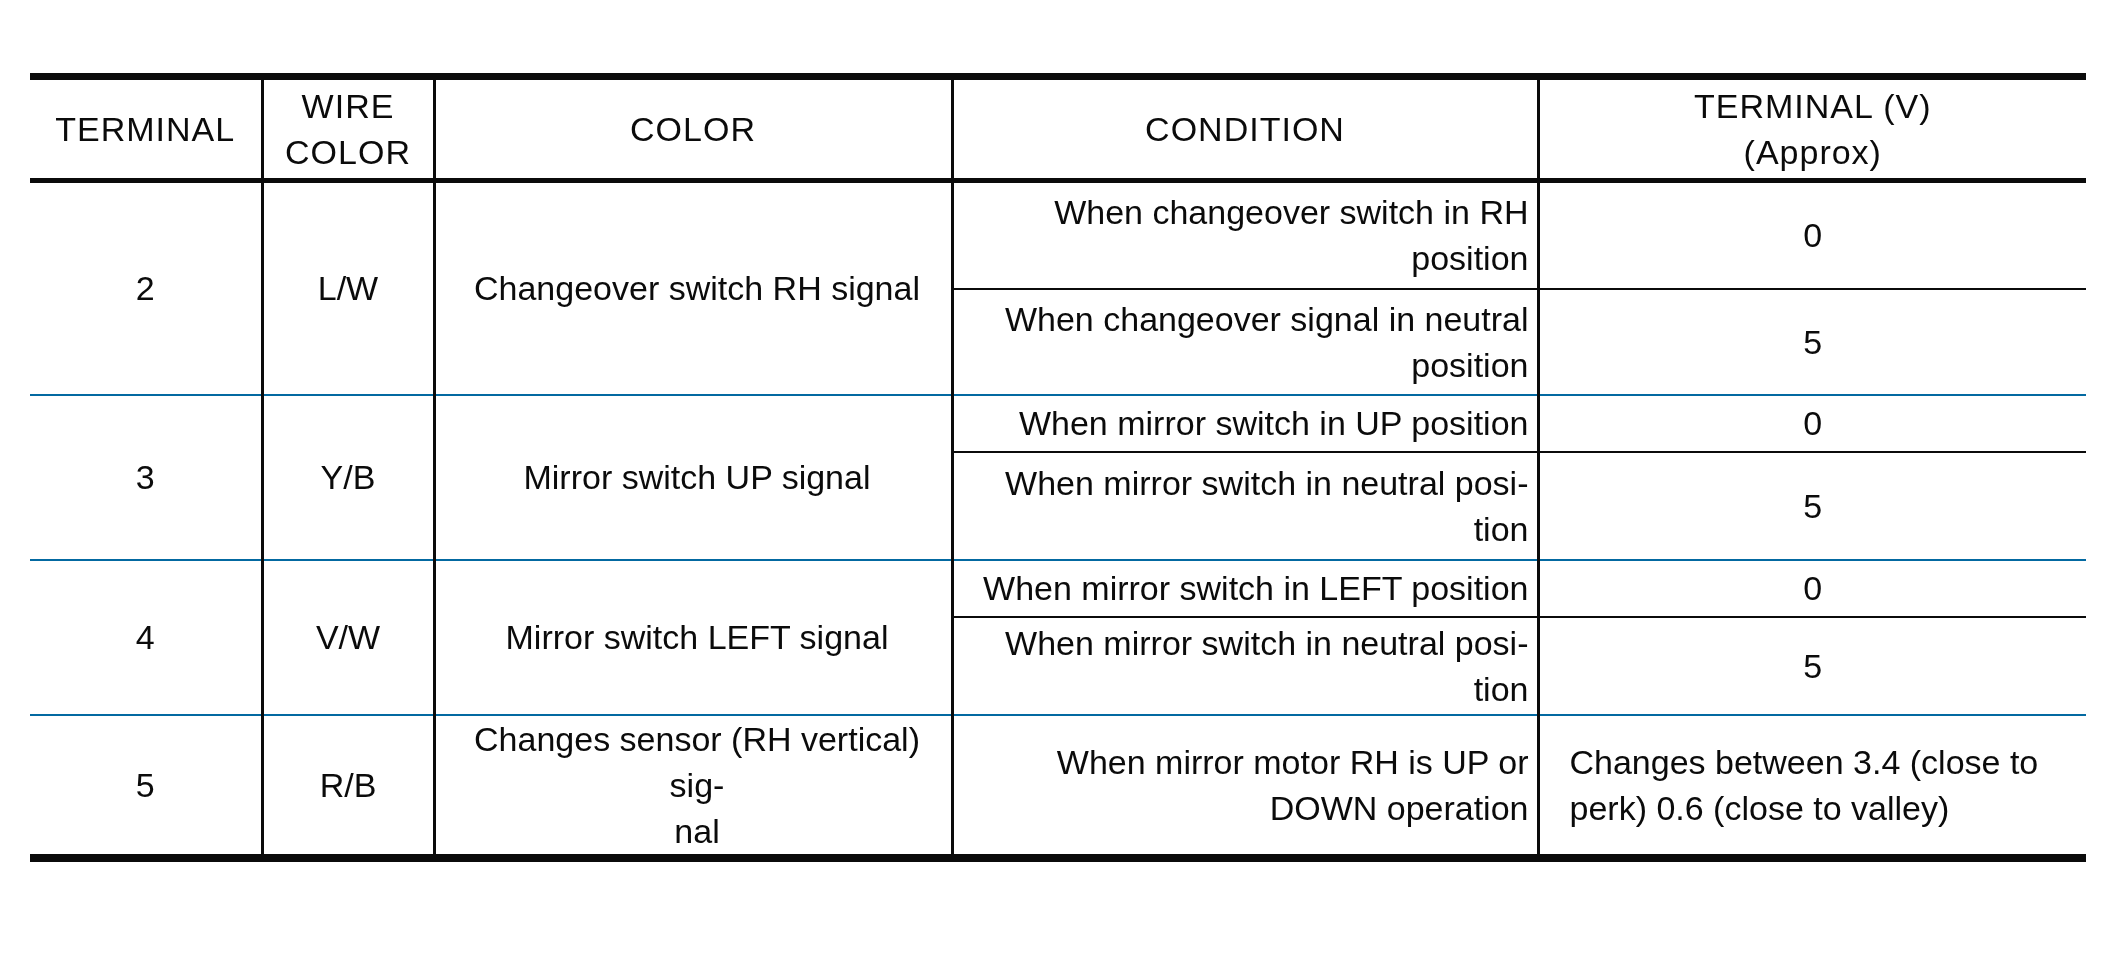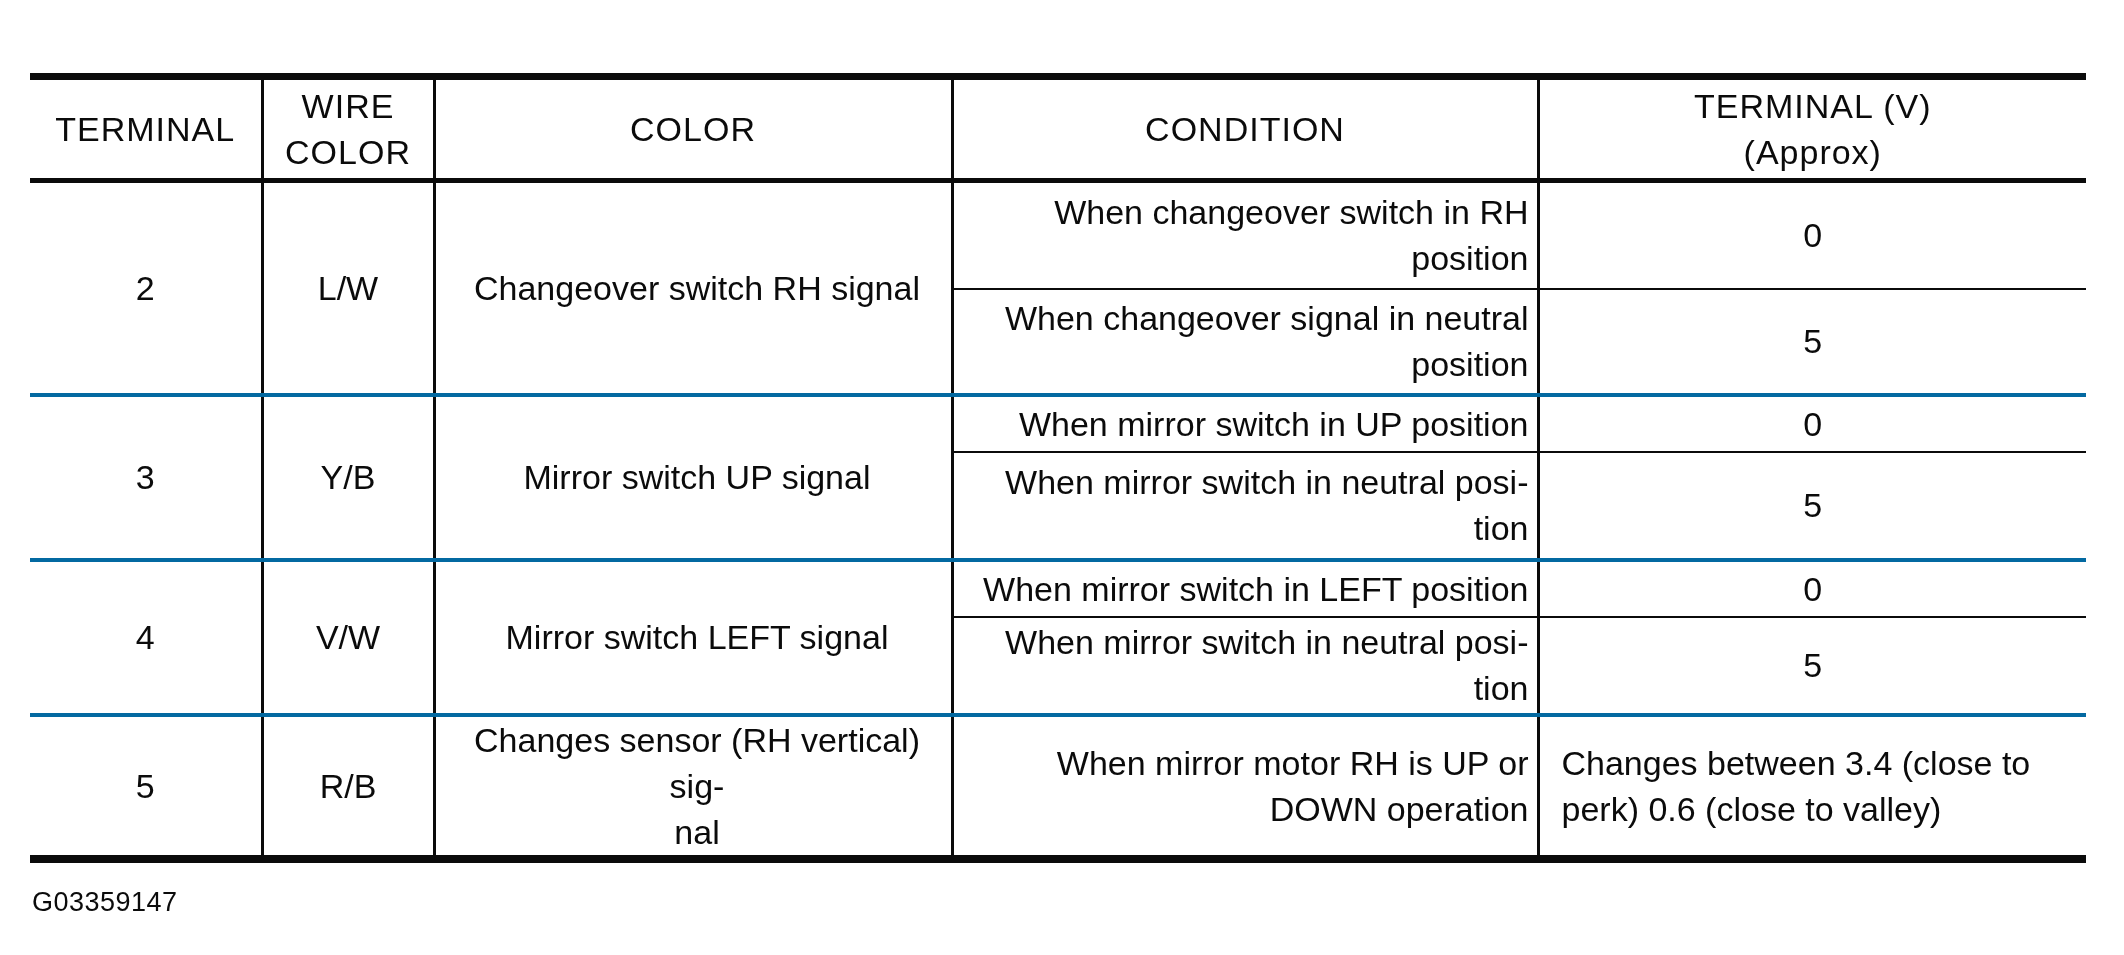--- a/index.html
+++ b/index.html
@@ -37,21 +37,21 @@
     font-weight: normal;
     white-space: pre-line;
     padding: 0;
   }
   th {
     border-bottom: 5px solid #0b0b0b;
     text-align: center;
     letter-spacing: 1px;
   }
   .bl { border-left: 3px solid #0b0b0b; }     
-  tr.grp > td { border-top: 4px solid #0369a1; }  
+  tr.grp > td { border-top: 2px solid #0369a1; }  
   tr.sub > td { border-top: 2px solid #0b0b0b; }  
 
   tr.h-header { height: 104px; }
   tr.h-tall   { height: 108px; }
   tr.h-tall2  { height: 106px; }
   tr.h-short  { height: 57px;  }
   tr.h-mid    { height: 98px;  }
   tr.h-last   { height: 96px;  }
 
   td.c-center { text-align: center; }
@@ -61,21 +61,21 @@
     padding-right: 10px;
   }
   td.cond-cell {
     text-align: right;
     padding-left: 16px;
     padding-right: 8px;
   }
   td.volt-cell { text-align: center; }
   td.volt-text {
     text-align: left;
-    padding-left: 22px;
+    padding-left: 30px;
     padding-right: 8px;
   }
   .figure-id {
     margin-top: 24px;
     margin-left: 2px;
     font-size: 27px;
     letter-spacing: 0.5px;
   }
 </style>
 </head>
@@ -152,15 +152,14 @@
         <td class="bl item-cell">Changes sensor (RH vertical) sig-
 nal</td>
         <td class="bl cond-cell">When mirror motor RH is UP or
 DOWN operation</td>
         <td class="bl volt-text">Changes between 3.4 (close to
 perk) 0.6 (close to valley)</td>
       </tr>
     </tbody>
   </table>
 
-  <div class="figure-id">G03359147</div>
 
 </div>
 
 </body></html>

